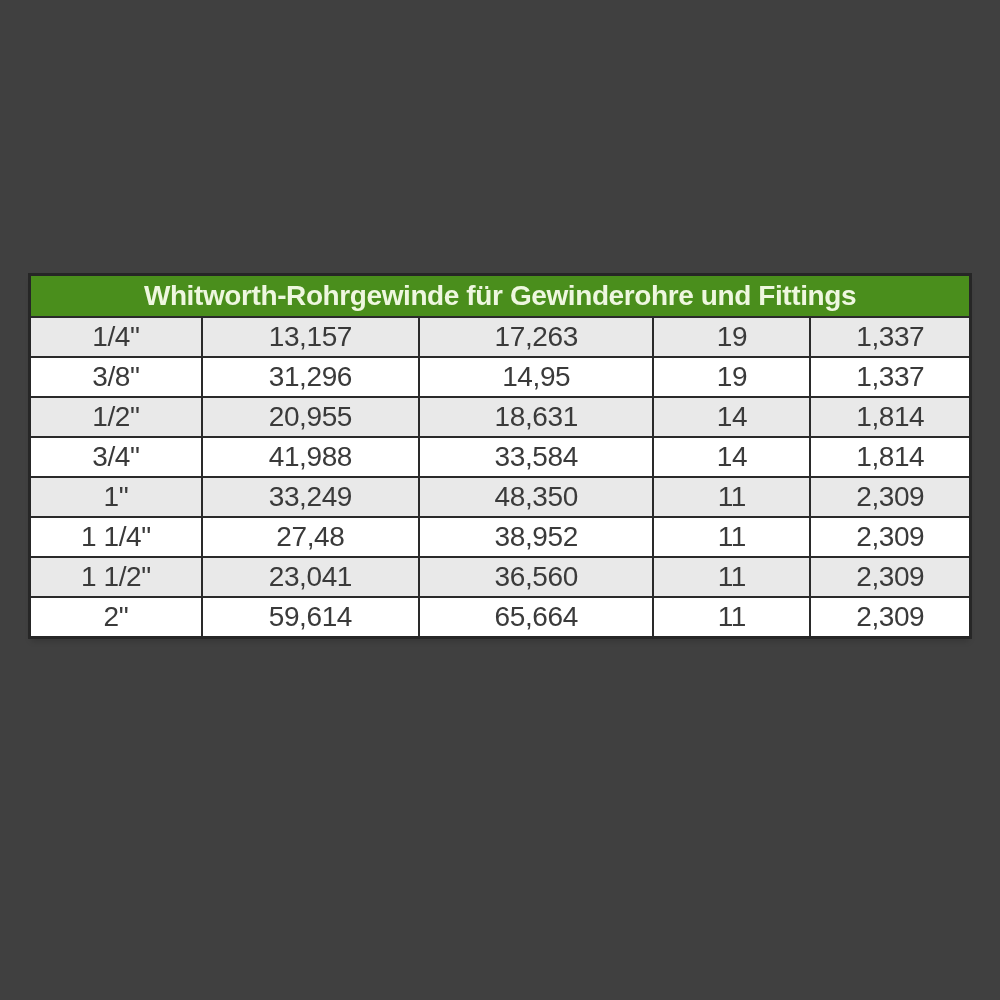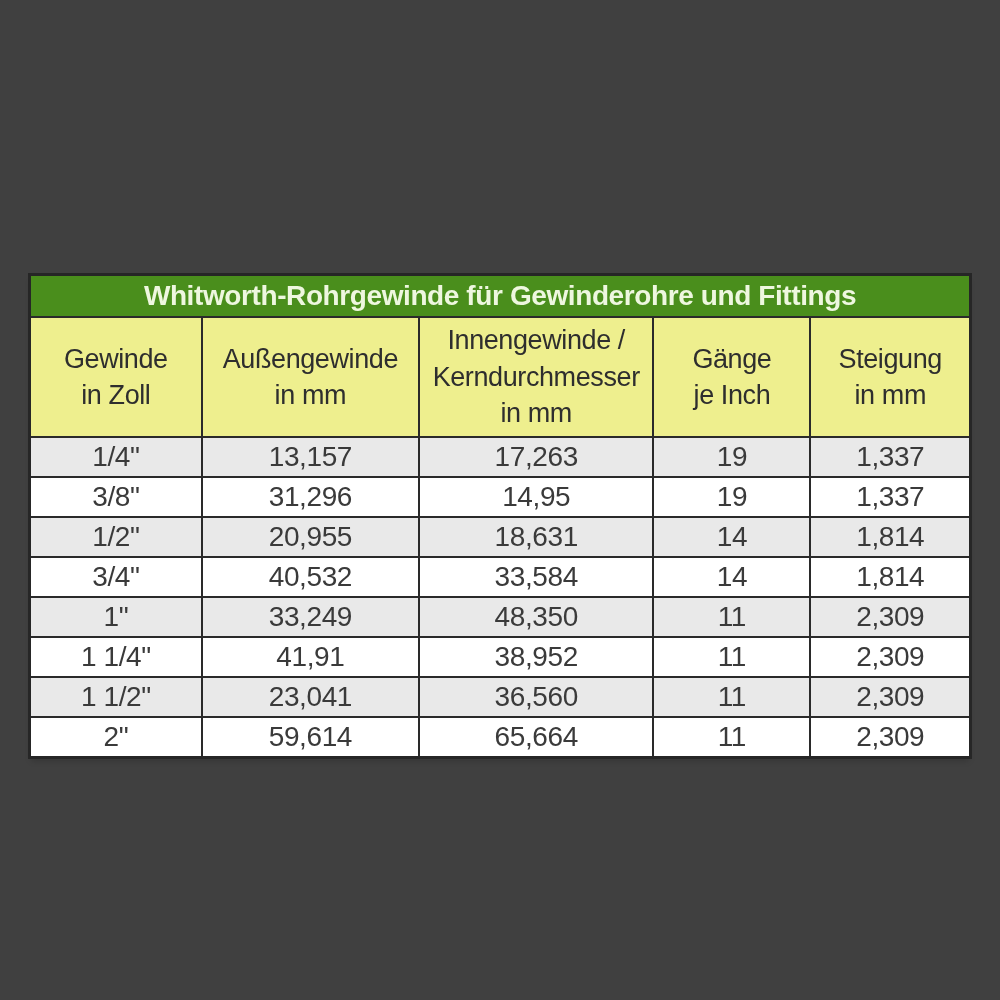--- a/index.html
+++ b/index.html
@@ -71,33 +71,20 @@
       <col style="width:18.3%">
       <col style="width:23.1%">
       <col style="width:24.9%">
       <col style="width:16.7%">
       <col style="width:17.0%">
     </colgroup>
     <thead>
       <tr>
         <th class="title-cell" colspan="5">Whitworth-Rohrgewinde für Gewinderohre und Fittings</th>
       </tr>
-      <tr>
-        <th class="hdr-cell">Gewinde
-in Zoll</th>
-        <th class="hdr-cell">Außengewinde
-in mm</th>
-        <th class="hdr-cell">Innengewinde /
-Kerndurchmesser
-in mm</th>
-        <th class="hdr-cell">Gänge
-je Inch</th>
-        <th class="hdr-cell">Steigung
-in mm</th>
-      </tr>
     </thead>
     <tbody>
       <tr>
         <td>1/4"</td>
         <td>13,157</td>
         <td>17,263</td>
         <td>19</td>
         <td>1,337</td>
       </tr>
       <tr>
@@ -109,35 +96,35 @@
       </tr>
       <tr>
         <td>1/2"</td>
         <td>20,955</td>
         <td>18,631</td>
         <td>14</td>
         <td>1,814</td>
       </tr>
       <tr>
         <td>3/4"</td>
-        <td>40,532</td>
+        <td>41,988</td>
         <td>33,584</td>
         <td>14</td>
         <td>1,814</td>
       </tr>
       <tr>
         <td>1"</td>
         <td>33,249</td>
         <td>48,350</td>
         <td>11</td>
         <td>2,309</td>
       </tr>
       <tr>
         <td>1 1/4"</td>
-        <td>41,91</td>
+        <td>27,48</td>
         <td>38,952</td>
         <td>11</td>
         <td>2,309</td>
       </tr>
       <tr>
         <td>1 1/2"</td>
         <td>23,041</td>
         <td>36,560</td>
         <td>11</td>
         <td>2,309</td>

